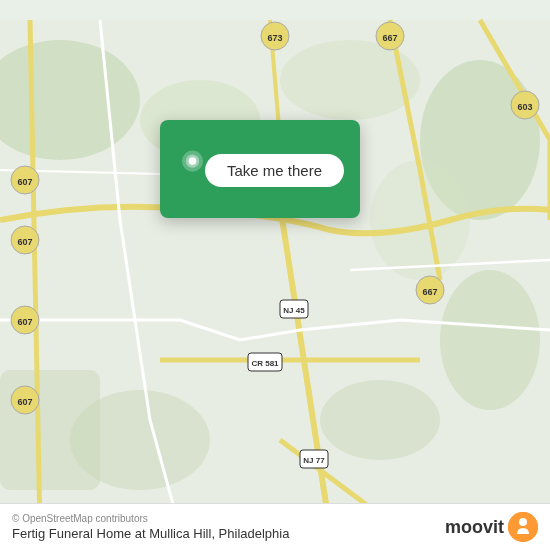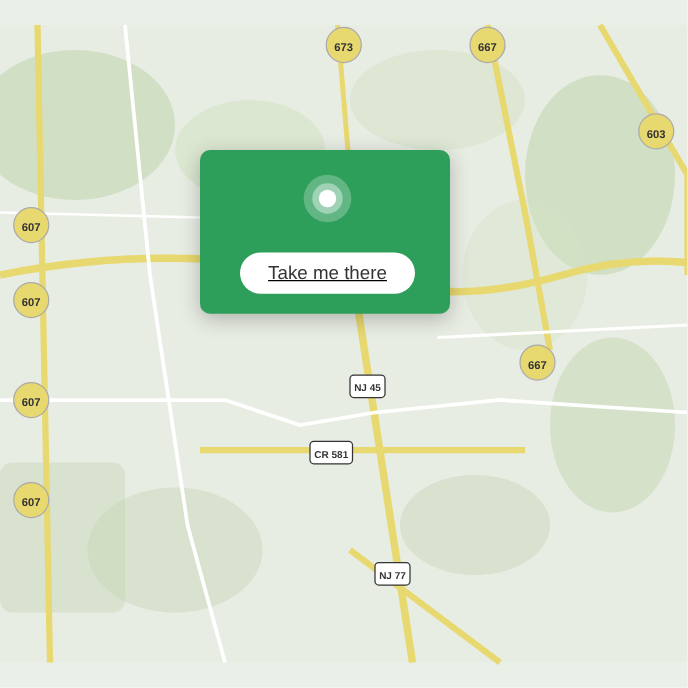--- a/index.html
+++ b/index.html
@@ -29,24 +29,23 @@
     
     #location-card {
       position: absolute;
       top: 120px;
       left: 160px;
       width: 200px;
       background: #2e9e5b;
       border-radius: 8px;
       padding: 18px 16px 16px 20px;
       display: flex;
-      flex-direction: column;
+      flex-direction: row;
       align-items: center;
       box-shadow: 0 4px 16px rgba(0,0,0,0.25);
-      text-decoration: underline;
     }
 
     #pin-icon {
       width: 52px;
       height: 52px;
       margin-bottom: 12px;
     }
 
     #take-me-there-btn {
       background: white;
@@ -196,14 +195,32 @@
 
     <svg id="pin-icon" viewBox="0 0 52 60" xmlns="http://www.w3.org/2000/svg">
       <circle cx="26" cy="24" r="22" fill="white" opacity="0.25"></circle>
       <circle cx="26" cy="24" r="14" fill="white" opacity="0.4"></circle>
       <circle cx="26" cy="24" r="8" fill="white"></circle>
     </svg>
 
     <button id="take-me-there-btn">Take me there</button>
   </div>
 
+  <div id="bottom-bar">
+    <div id="bottom-left">
+      <span id="attribution">© OpenStreetMap contributors</span>
+      <span id="location-title">Fertig Funeral Home at Mullica Hill, Philadelphia</span>
+    </div>
+
+    <div id="moovit-logo">
+      <span id="moovit-text">moovit</span>
+      <div id="moovit-icon">
+        <svg viewBox="0 0 30 30" width="30" height="30" xmlns="http://www.w3.org/2000/svg">
+          <circle cx="15" cy="15" r="15" fill="#f93"></circle>
+
+          <circle cx="15" cy="10" r="4" fill="white"></circle>
+          <path d="M 9,22 Q 9,16 15,16 Q 21,16 21,22" fill="white"></path>
+        </svg>
+      </div>
+    </div>
+  </div>
 
 </div>
 
 </body></html>

